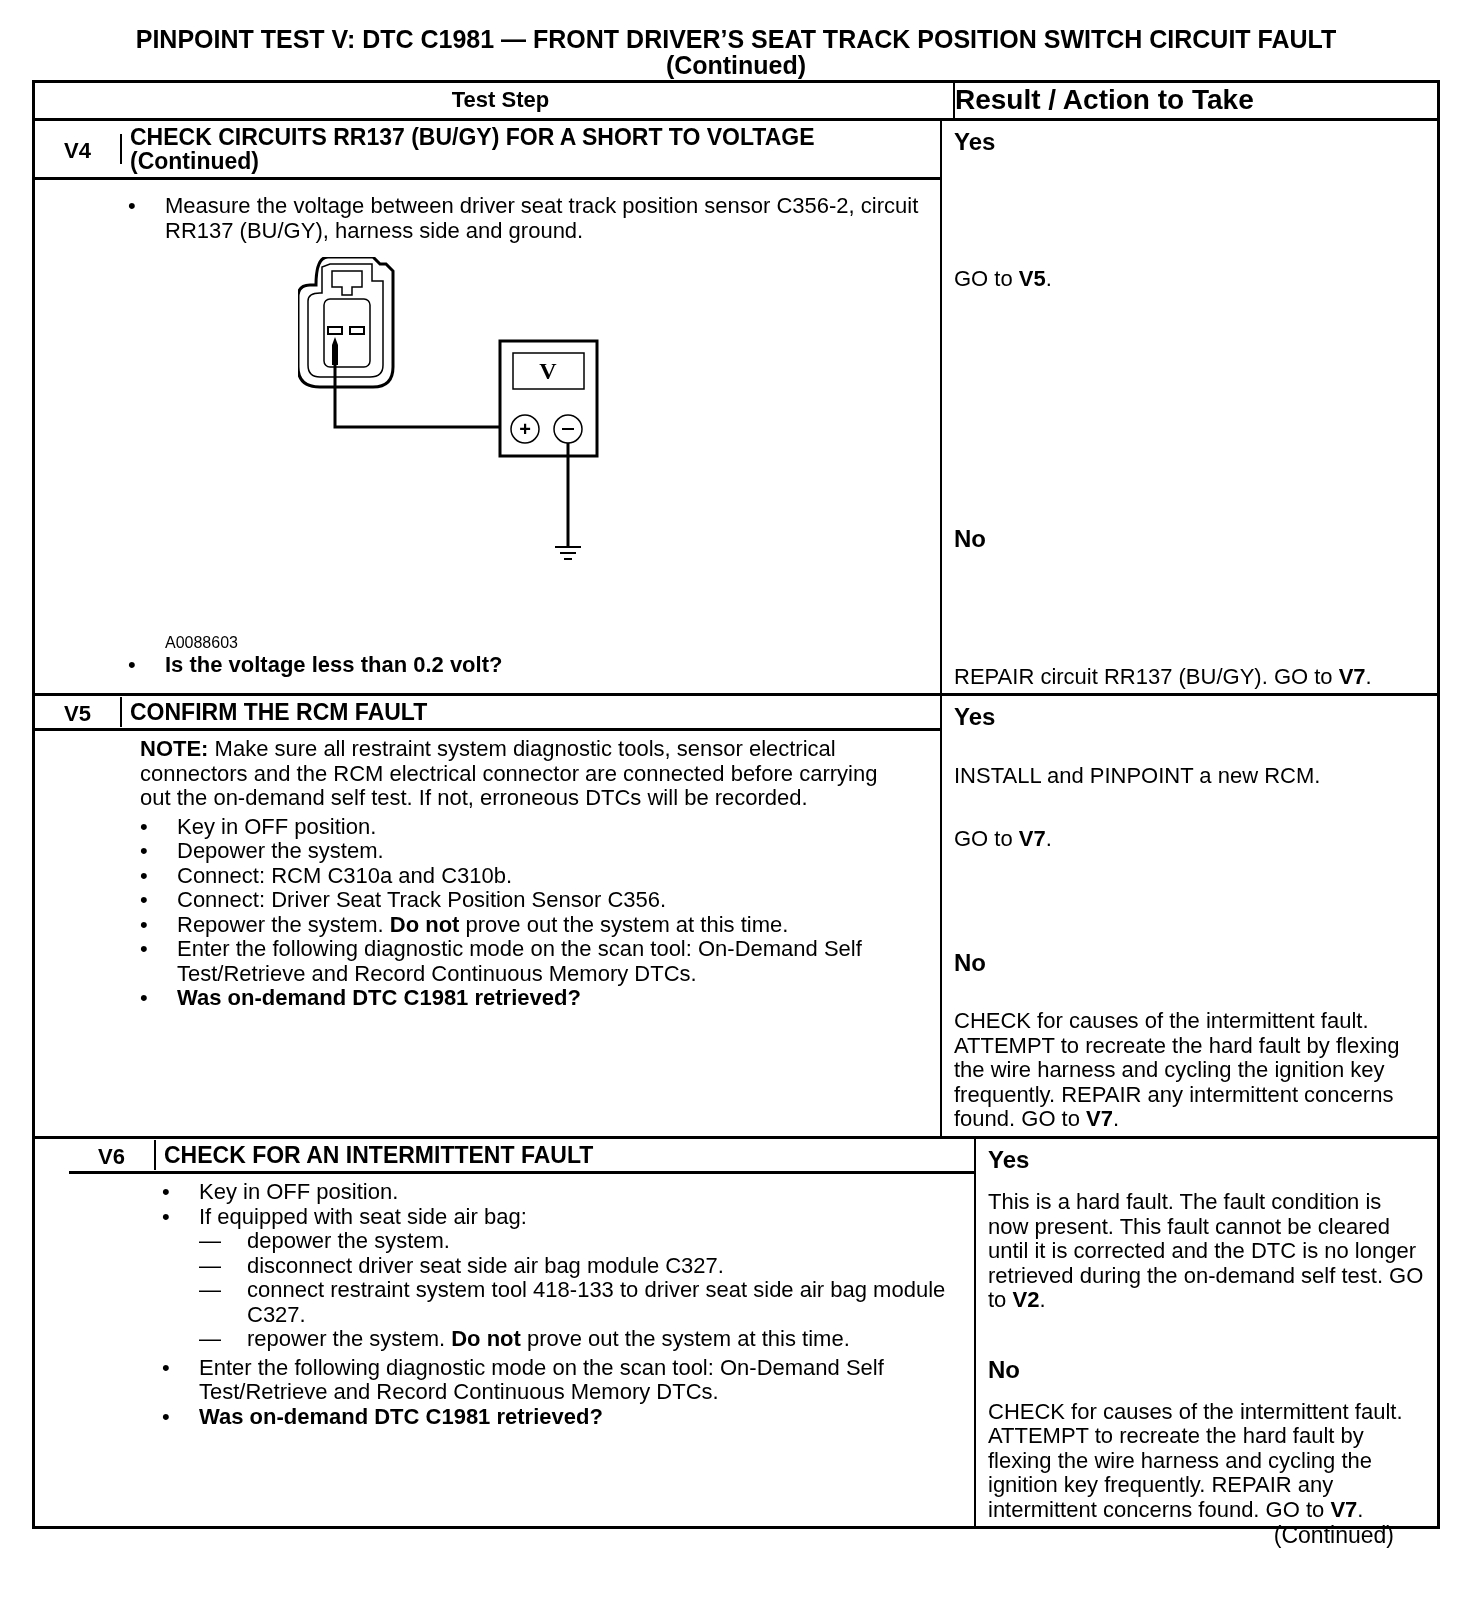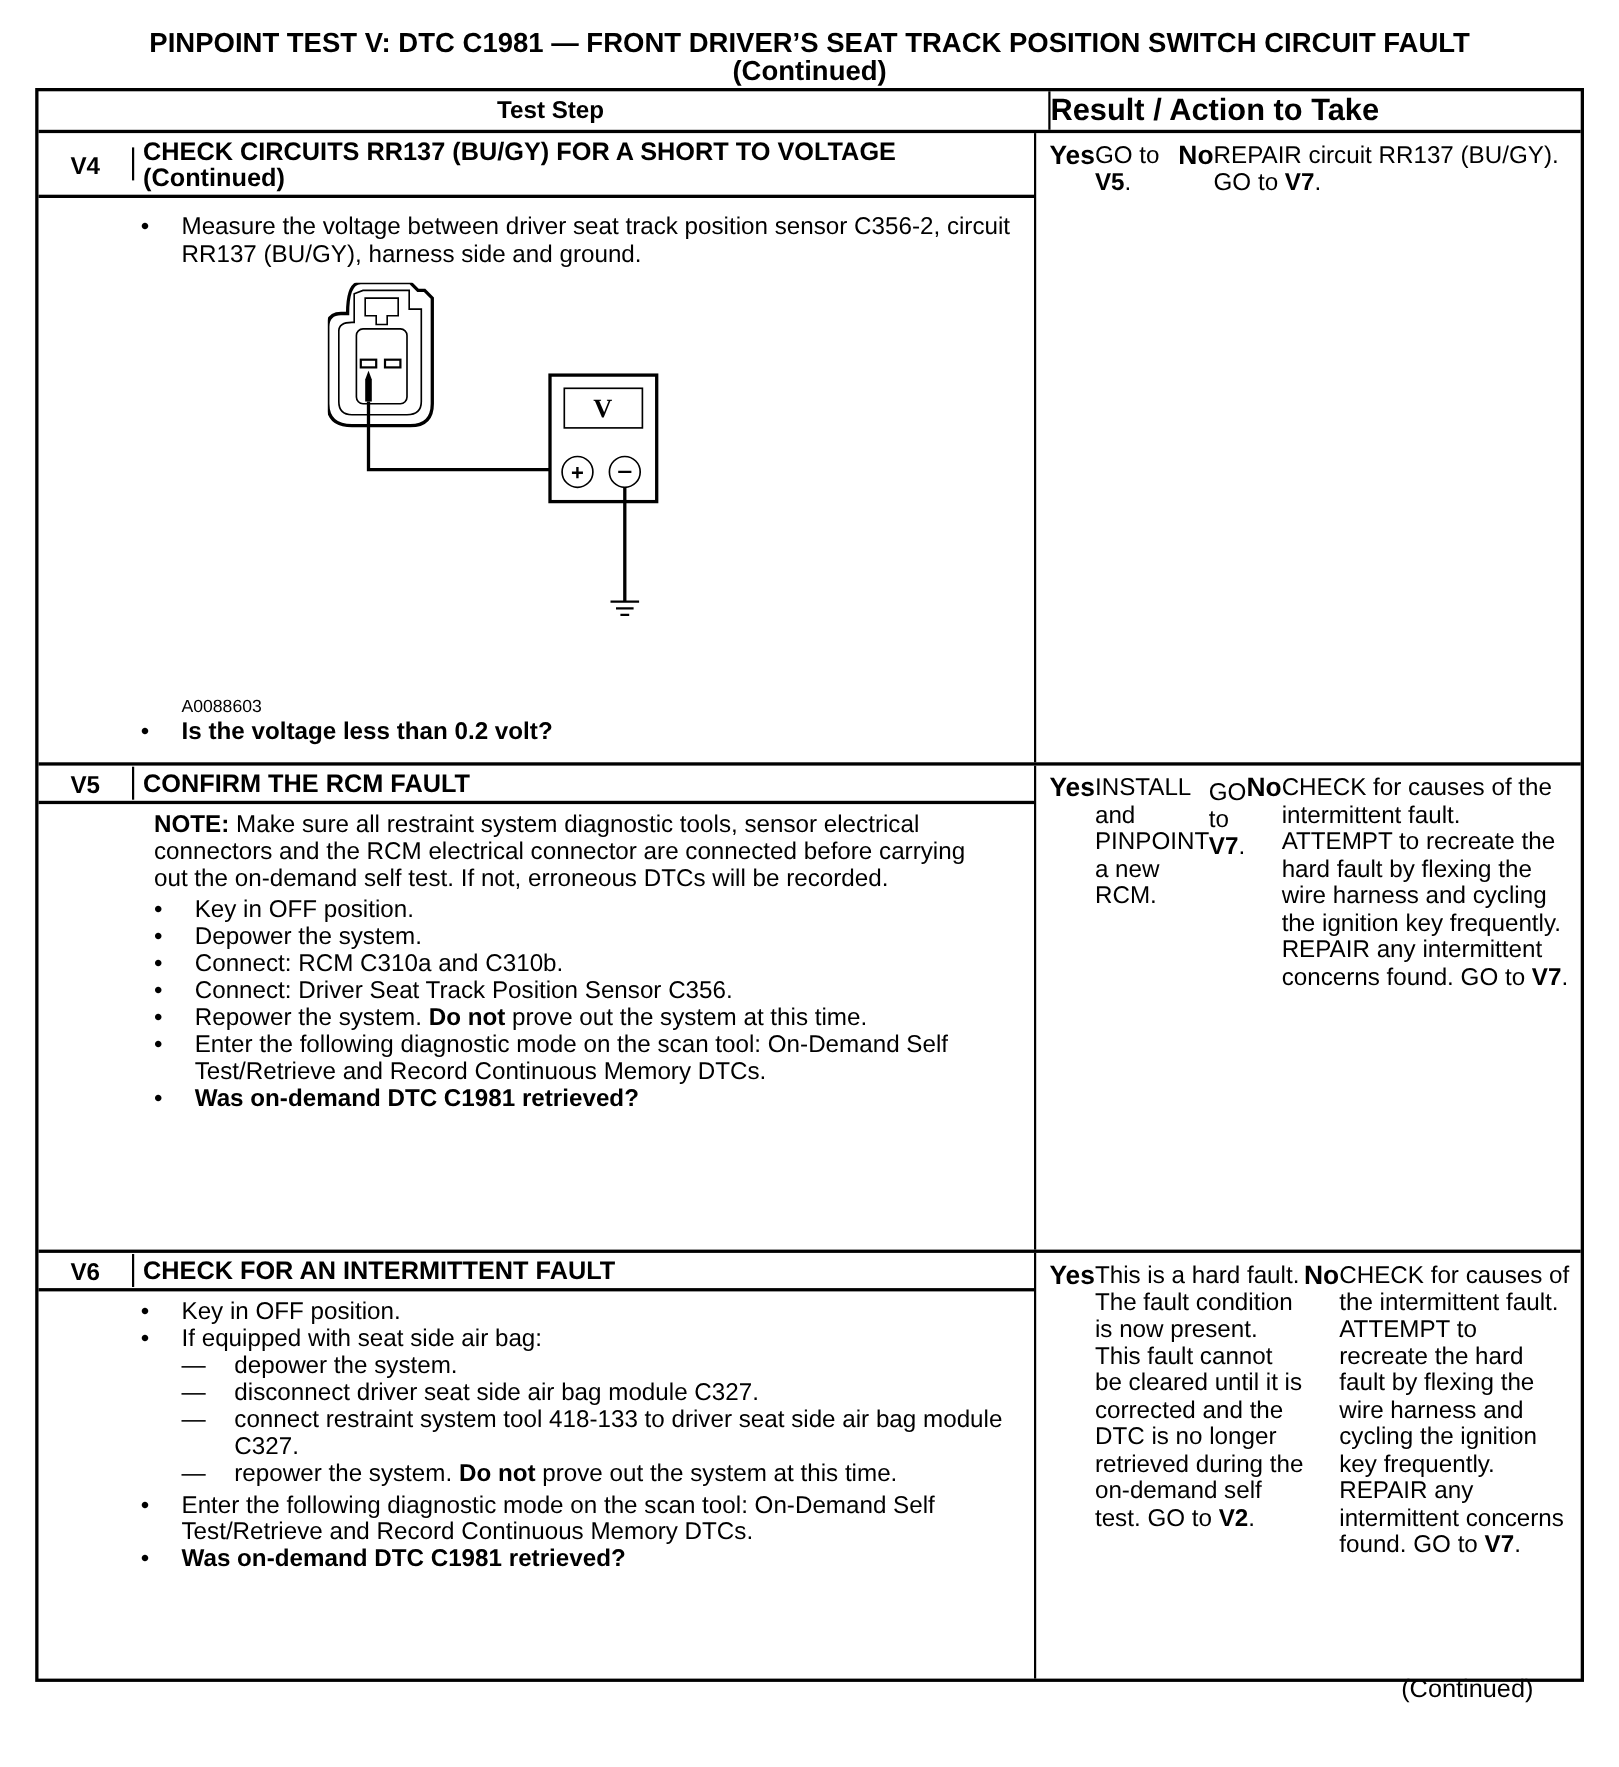--- a/index.html
+++ b/index.html
@@ -9,21 +9,21 @@
   .hdr { display: flex; height: 35px; border-bottom: 3px solid #000; padding-left: 13px; }
   .hdr .left { width: 905px; border-right: 2px solid #000; text-align: center; font-weight: bold; font-size: 22px; line-height: 34px; }
   .hdr .right { flex: 1; text-align: left; font-weight: bold; font-size: 28px; line-height: 34px; }
   .section { display: flex; border-bottom: 3px solid #000; }
   .section:last-child { border-bottom: none; }
   .sec-left { width: 905px; border-right: 2px solid #000; display: flex; flex-direction: column; }
   .sec-head { display: flex; border-bottom: 3px solid #000; align-items: center; }
   .step-id { width: 85px; border-right: 2px solid #000; font-weight: bold; font-size: 22px; text-align: center; padding-top: 4px; }
   .step-title { flex: 1; font-weight: bold; font-size: 23px; line-height: 24px; padding: 4px 8px; }
   .sec-body { padding: 6px 10px 4px 93px; font-size: 22px; line-height: 24.5px; flex: 1; }
-  .sec-right { flex: 1; display: flex; flex-direction: row; justify-content: flex-start; padding: 8px 10px 4px 12px; font-size: 22px; line-height: 24.5px; }
+  .sec-right { flex: 1; display: flex; flex-direction: column; justify-content: space-between; padding: 8px 10px 4px 12px; font-size: 22px; line-height: 24.5px; }
   .bul { display: flex; }
   .bul .dot { width: 37px; flex-shrink: 0; padding-left: 0; }
   .dash { display: flex; padding-left: 37px; }
   .dash .d { width: 48px; flex-shrink: 0; }
   b { font-weight: bold; }
   .yn { font-weight: bold; font-size: 24px; line-height: 25px; }
   .figure { position: relative; height: 380px; }
   .figid { font-size: 16px; position: absolute; left: 37px; top: 388px; }
   .cont-foot { position: absolute; right: 78px; top: 1522px; font-size: 23px; }
   .gap { height: 8px; }
@@ -139,21 +139,21 @@
     <div class="sec-right">
       <div class="yn">Yes</div>
       <div>INSTALL and PINPOINT a new RCM.</div>
       <div style="margin-top:4px;"><span>GO to </span><b>V7</b>.</div>
       <div style="height:28px;"></div>
       <div class="yn">No</div>
       <div><span>CHECK for causes of the intermittent fault. ATTEMPT to recreate the hard fault by flexing the wire harness and cycling the ignition key frequently. REPAIR any intermittent concerns found. GO to </span><b>V7</b>.</div>
     </div>
   </div>
 
-  <div class="section" style="height:387px;">
+  <div class="section" style="height:387px;padding-left:34px;">
     <div class="sec-left">
       <div class="sec-head" style="height:32px;">
         <div class="step-id">V6</div>
         <div class="step-title">CHECK FOR AN INTERMITTENT FAULT</div>
       </div>
       <div class="sec-body">
         <div class="bul">
             <span class="dot">•</span>
             <span>Key in OFF position.</span>
           </div>

